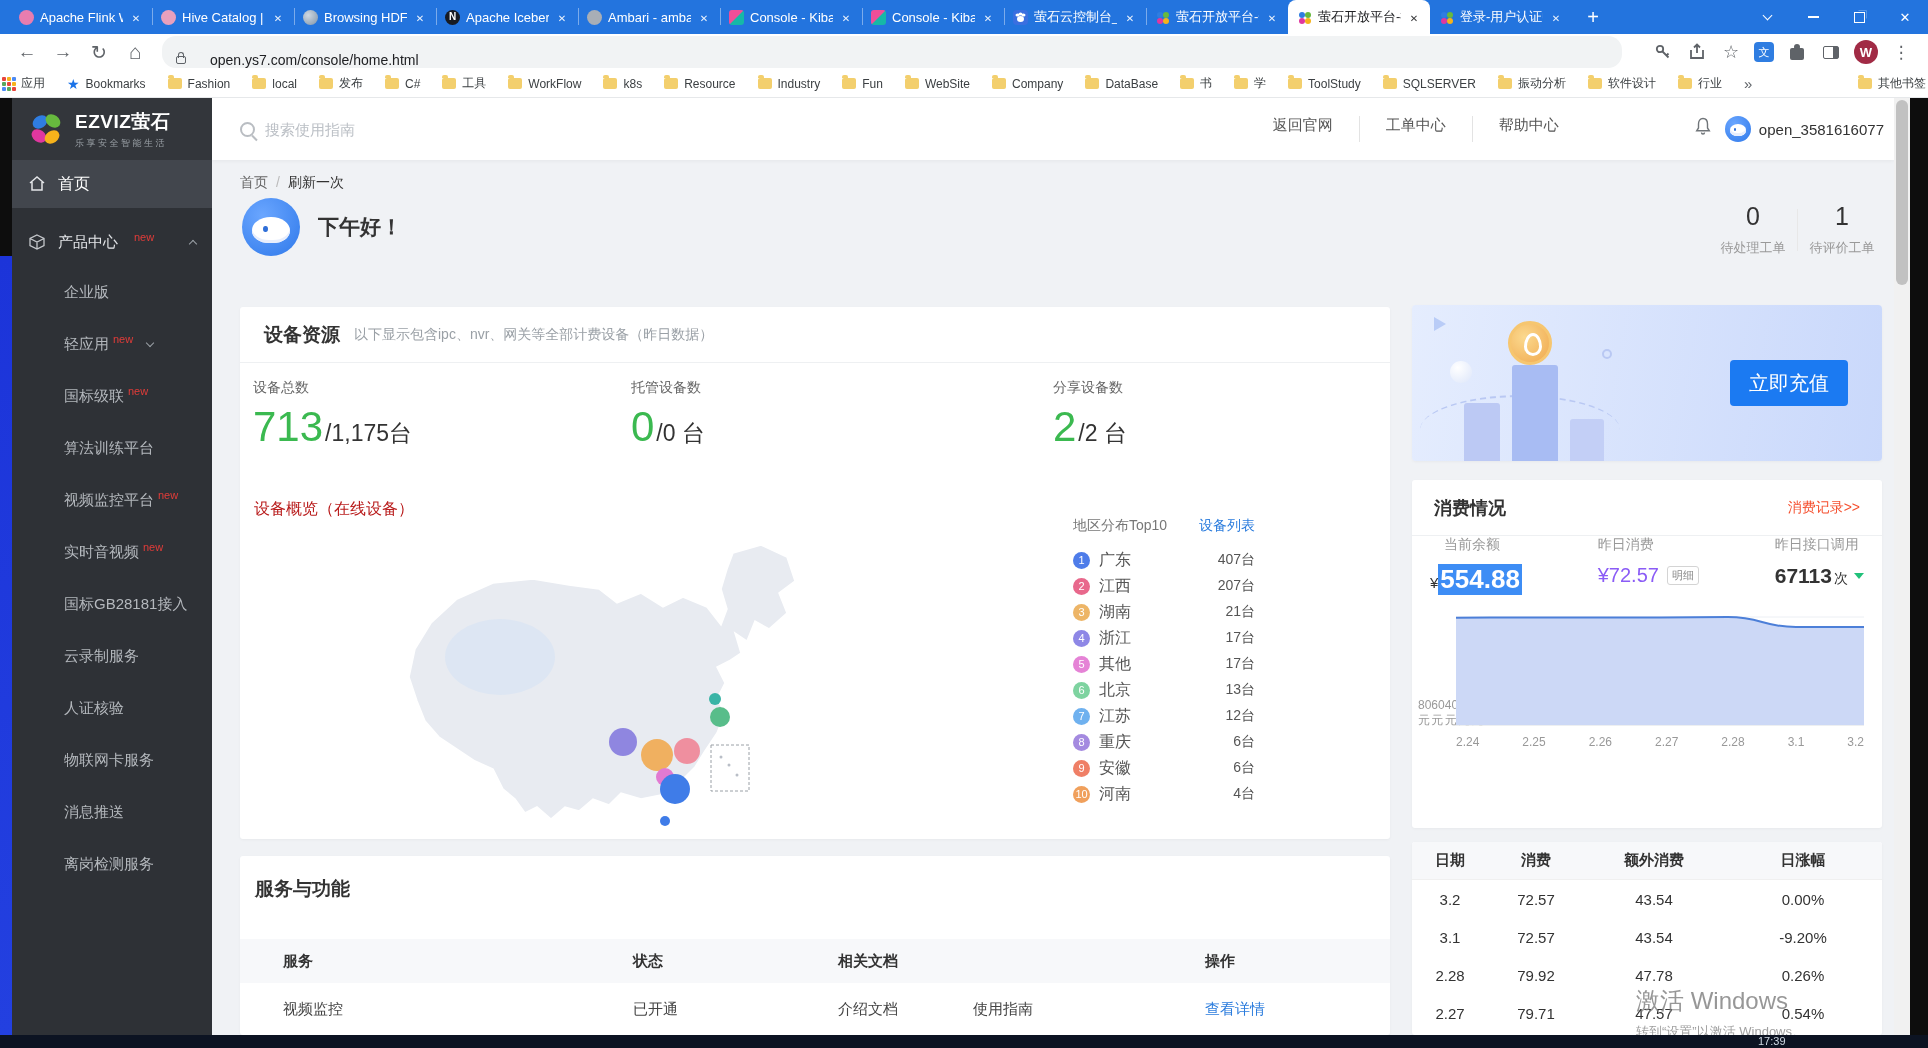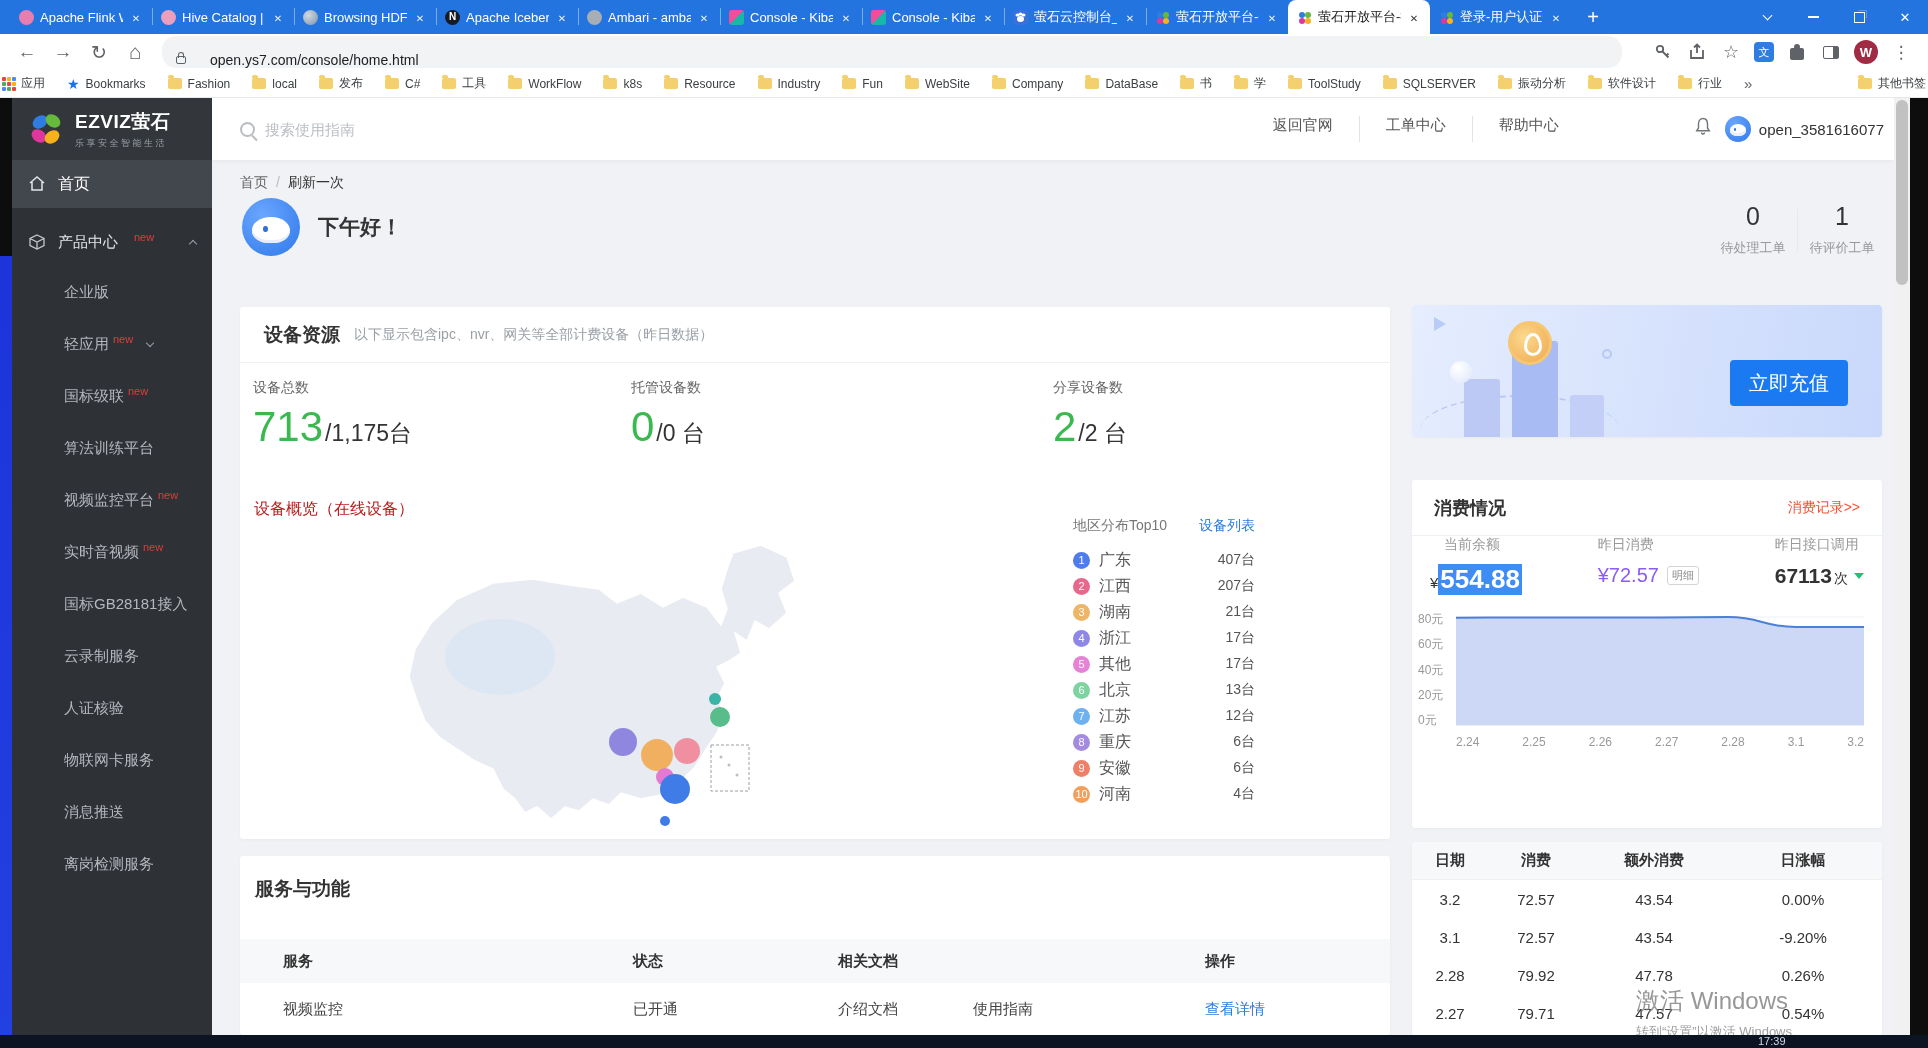--- a/index.html
+++ b/index.html
@@ -146,21 +146,21 @@
 .service-card{left:28px;top:758px;width:1150px;height:179px;overflow:hidden}
 .sv-title{padding:20px 0 0 15px;font-size:19px;font-weight:bold;color:#333}
 .sv-header{position:absolute;top:83px;left:0;right:0;height:44px;background:#f7f8fa;display:flex;align-items:center}
 .sv-row{position:absolute;top:127px;left:0;right:0;height:52px;display:flex;align-items:center;font-size:15px;color:#444}
 .svc{position:absolute;font-size:15px}
 .sv-header .svc{color:#333;font-weight:bold}
 .c1{left:43px}.c2{left:393px}.c3{left:598px}.c3b{left:733px}.c4{left:965px}
 .link-blue{color:#2b7cdd;cursor:pointer}
 
 
-.banner{left:1200px;top:207px;width:470px;height:132px;border-radius:4px;background:linear-gradient(100deg,#e5edfe,#c9d8fb);overflow:hidden}
+.banner{left:1200px;top:207px;width:470px;height:156px;border-radius:4px;background:linear-gradient(100deg,#e5edfe,#c9d8fb);overflow:hidden}
 .bn-bar{position:absolute;bottom:0;border-radius:3px 3px 0 0}
 .bn1{left:52px;width:36px;height:58px;background:#bcc9f4}
 .bn2{left:100px;width:46px;height:96px;background:#a8bcf3}
 .bn3{left:158px;width:34px;height:42px;background:#c3cff6}
 .bn-coin{position:absolute;left:96px;top:16px;width:44px;height:44px;border-radius:50%;background:radial-gradient(circle at 35% 35%,#fbd98e,#f0a84e);border:3px solid #f6c670}
 .bn-coin::after{content:"";position:absolute;left:13px;top:9px;width:12px;height:17px;border:3px solid #fff;border-radius:50% 50% 50% 50%/60% 60% 40% 40%}
 .bn-ball{position:absolute;left:38px;top:56px;width:22px;height:22px;border-radius:50%;background:radial-gradient(circle at 35% 30%,#fff,#dde6fa)}
 .bn-play{position:absolute;left:22px;top:12px;width:0;height:0;border-left:12px solid #b9ccf7;border-top:7px solid transparent;border-bottom:7px solid transparent}
 .bn-ring{position:absolute;left:190px;top:44px;width:10px;height:10px;border-radius:50%;border:2px solid #b9c8f3}
 .bn-dash{position:absolute;left:8px;top:90px;width:200px;height:70px;border-top:2px dashed #b9c8f3;border-radius:50%}
@@ -176,21 +176,21 @@
 .co-col:first-child .co-label{padding-left:14px}
 .co-value{margin-top:10px;display:flex;align-items:baseline}
 .cur{font-size:15px;color:#333}
 .balance-sel{font-size:26px;font-weight:bold;color:#fff;background:#3d8df5;padding:0 2px}
 .yd-val{font-size:20px;color:#8b5cf6}
 .detail-badge{font-size:11px;color:#8a8a8a;border:1px solid #d4d4d4;border-radius:3px;padding:1px 4px;margin-left:8px;align-self:center}
 .api-num{font-size:21px;font-weight:bold;color:#333}
 .api-unit{font-size:14px;color:#333;margin-left:2px}
 .caret-dn{width:0;height:0;border-left:5px solid transparent;border-right:5px solid transparent;border-top:6px solid #21c17a;margin-left:6px;align-self:center}
 .co-chart{margin-top:16px;display:flex;padding-left:6px}
-.ylabels{width:38px;height:118px;display:flex;flex-direction:column;justify-content:space-between;font-size:12px;color:#999;padding-right:6px}
+.ylabels{width:38px;height:118px;display:flex;flex-direction:row;justify-content:space-between;align-items:flex-end;font-size:12px;color:#999;padding-right:6px}
 .xlabels{margin-left:44px;width:408px;display:flex;justify-content:space-between;font-size:12px;color:#999;margin-top:6px}
 
 .ctable-card{left:1200px;top:744px;width:470px;height:193px;overflow:hidden}
 .ct-grid{display:grid;grid-template-columns:76px 96px 140px auto;align-items:center;height:38px;text-align:center;font-size:15px;color:#333}
 .ct-header{background:#f7f8fa;font-weight:bold;border-bottom:1px solid #f0f0f0}
 
 .watermark{position:absolute;left:1424px;top:887px;color:rgba(125,125,125,.8);z-index:50;pointer-events:none}
 .wm1{font-size:24px}
 .wm2{font-size:13px;margin-top:6px;color:rgba(135,135,135,.8)}
 

